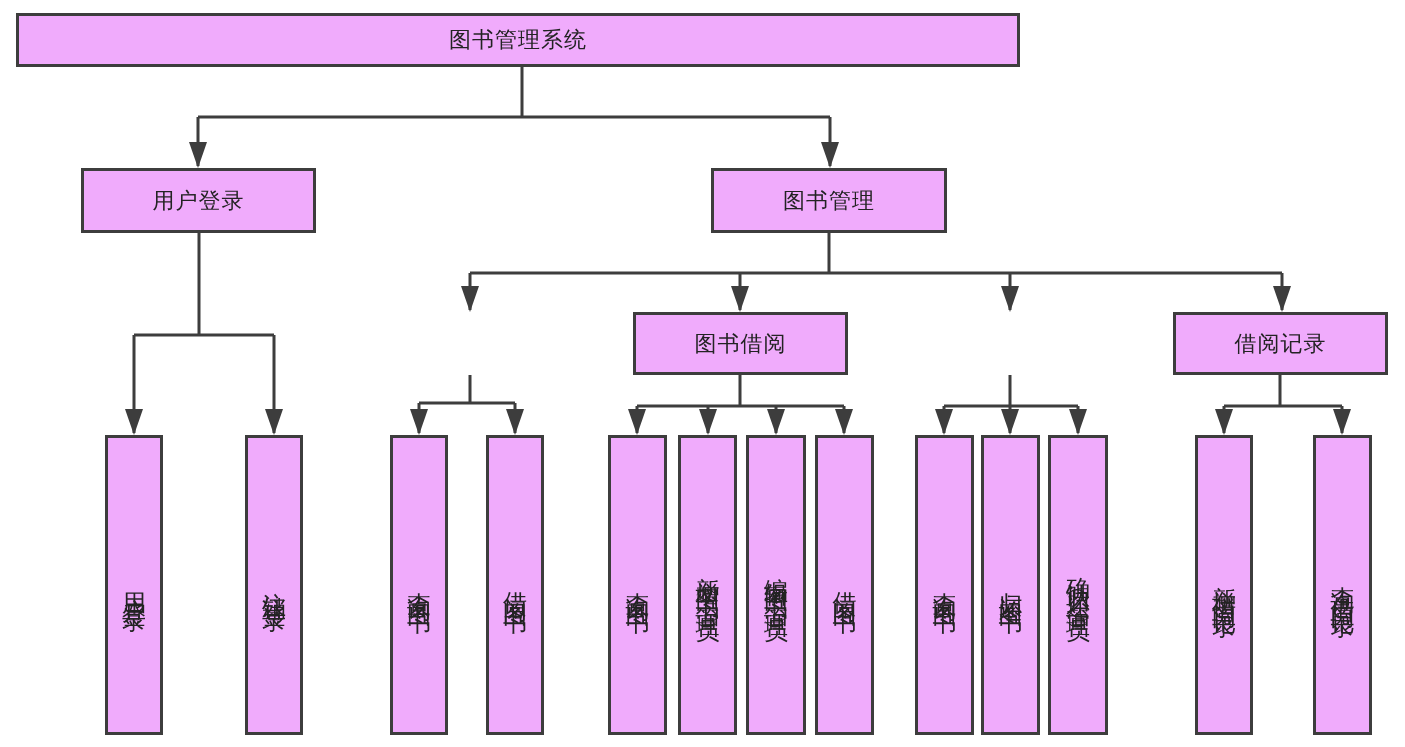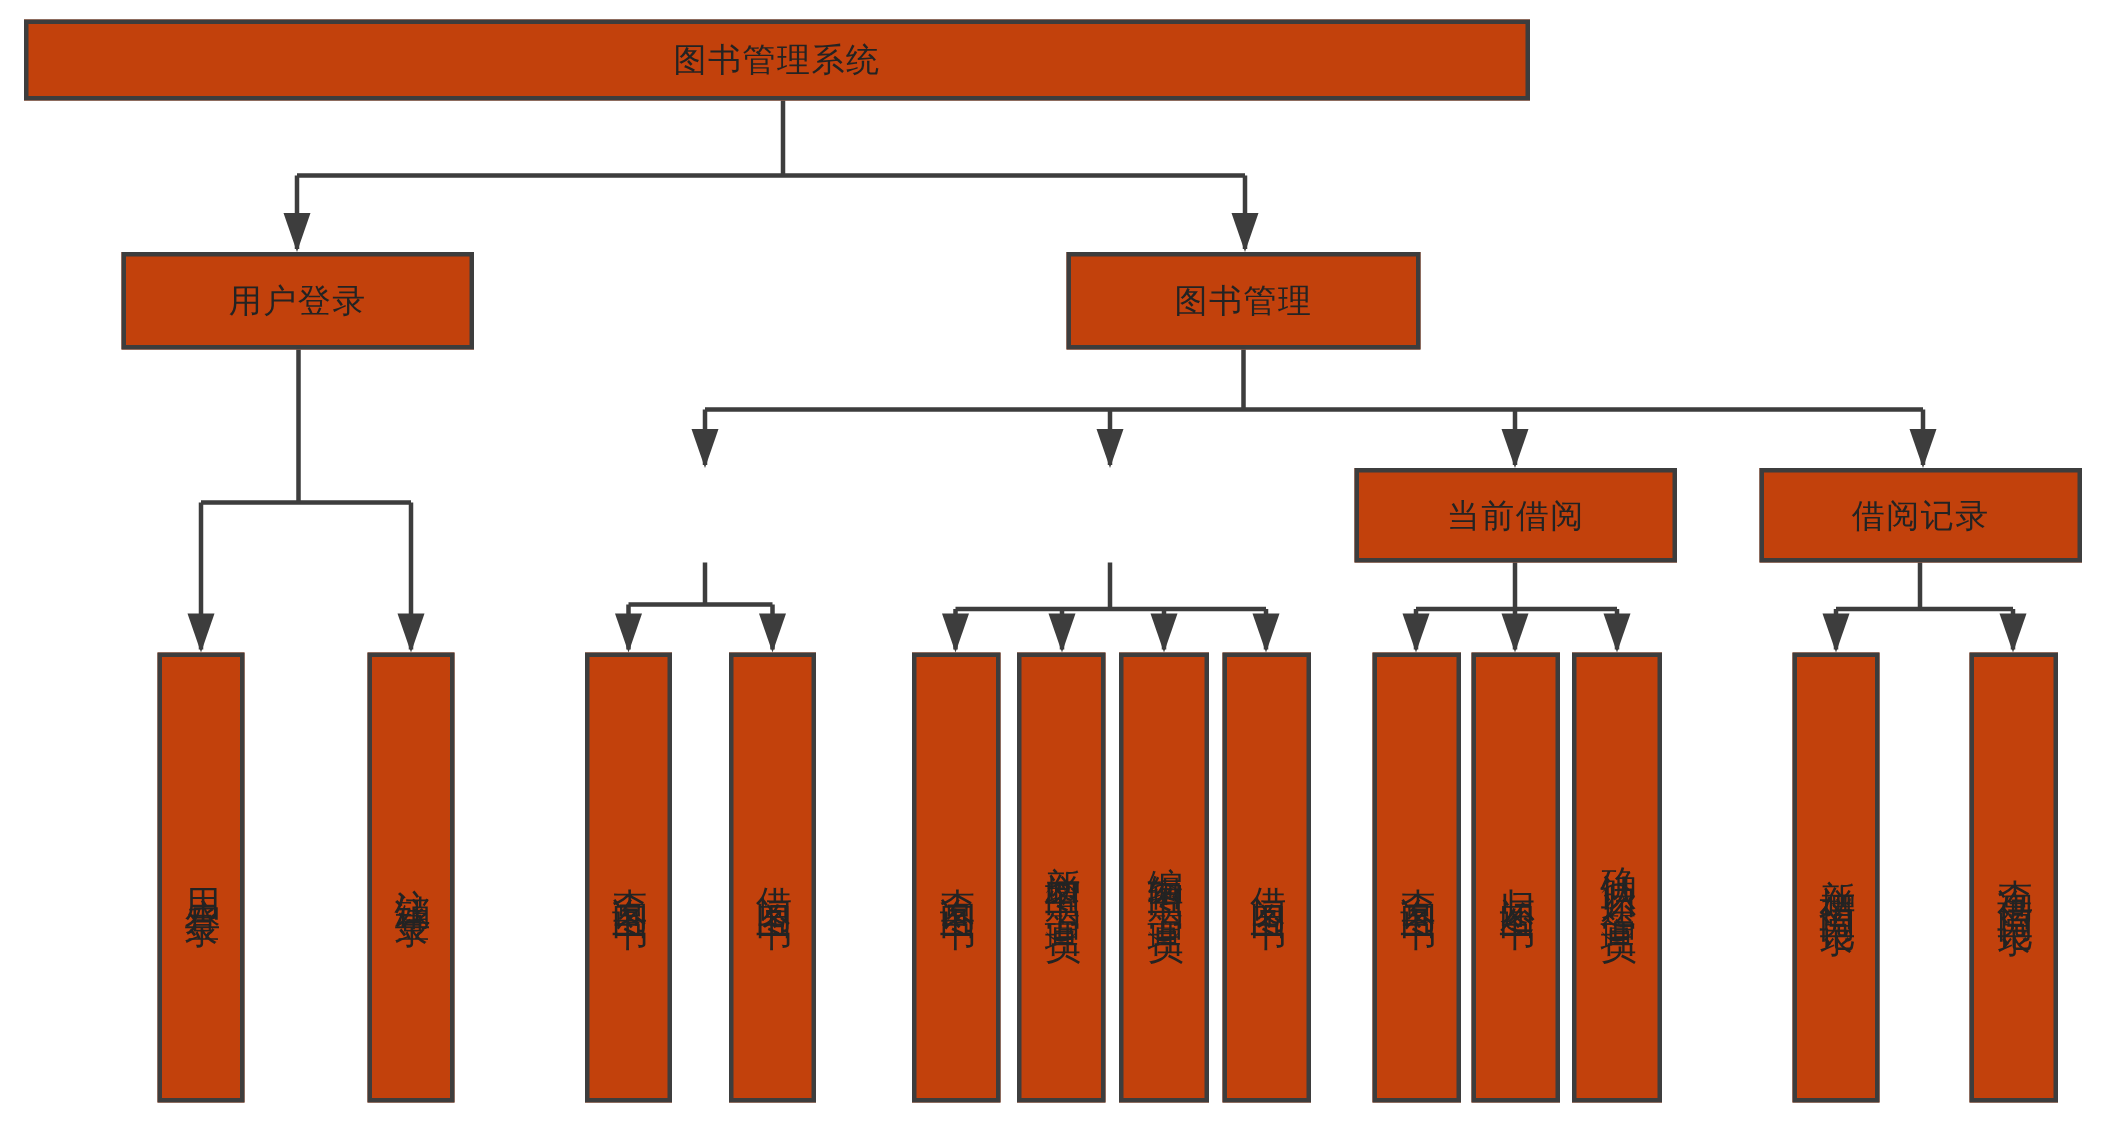--- a/index.html
+++ b/index.html
@@ -17,21 +17,21 @@
   }
   .connectors {
     position: absolute;
     left: 0; top: 0;
     width: 1405px;
     height: 747px;
   }
   .node {
     position: absolute;
     box-sizing: border-box;
-    background: #c2410c;
+    background: #f0abfc;
     border: 3px solid #3d3d3d;
     display: flex;
     align-items: center;
     justify-content: center;
     font-size: 22px;
     letter-spacing: 1px;
     color: #232323;
     white-space: nowrap;
     text-align: center;
   }
@@ -102,21 +102,21 @@
       <polygon points="1215,409 1233,409 1224,435"></polygon>
       <polygon points="1333,409 1351,409 1342,435"></polygon>
     </g>
   </svg>
 
   <div class="node" style="left:16px; top:13px; width:1004px; height:54px;">图书管理系统</div>
 
   <div class="node" style="left:81px; top:168px; width:235px; height:65px;">用户登录</div>
   <div class="node" style="left:711px; top:168px; width:236px; height:65px;">图书管理</div>
 
-  <div class="node" style="left:903px; top:312px; width:215px; height:63px;">当前借阅</div>
+  <div class="node" style="left:633px; top:312px; width:215px; height:63px;">图书借阅</div>
   <div class="node" style="left:1173px; top:312px; width:215px; height:63px;">借阅记录</div>
 
   <div class="node vnode" style="left:105px; top:435px; width:58px; height:300px;">用户登录</div>
   <div class="node vnode" style="left:245px; top:435px; width:58px; height:300px;">注销登录</div>
 
   <div class="node vnode" style="left:390px; top:435px; width:58px; height:300px;">查询图书</div>
   <div class="node vnode" style="left:486px; top:435px; width:58px; height:300px;">借阅图书</div>
 
   <div class="node vnode" style="left:608px; top:435px; width:59px; height:300px;">查询图书</div>
   <div class="node vnode" style="left:678px; top:435px; width:59px; height:300px;">新增图书（管理员）</div>

